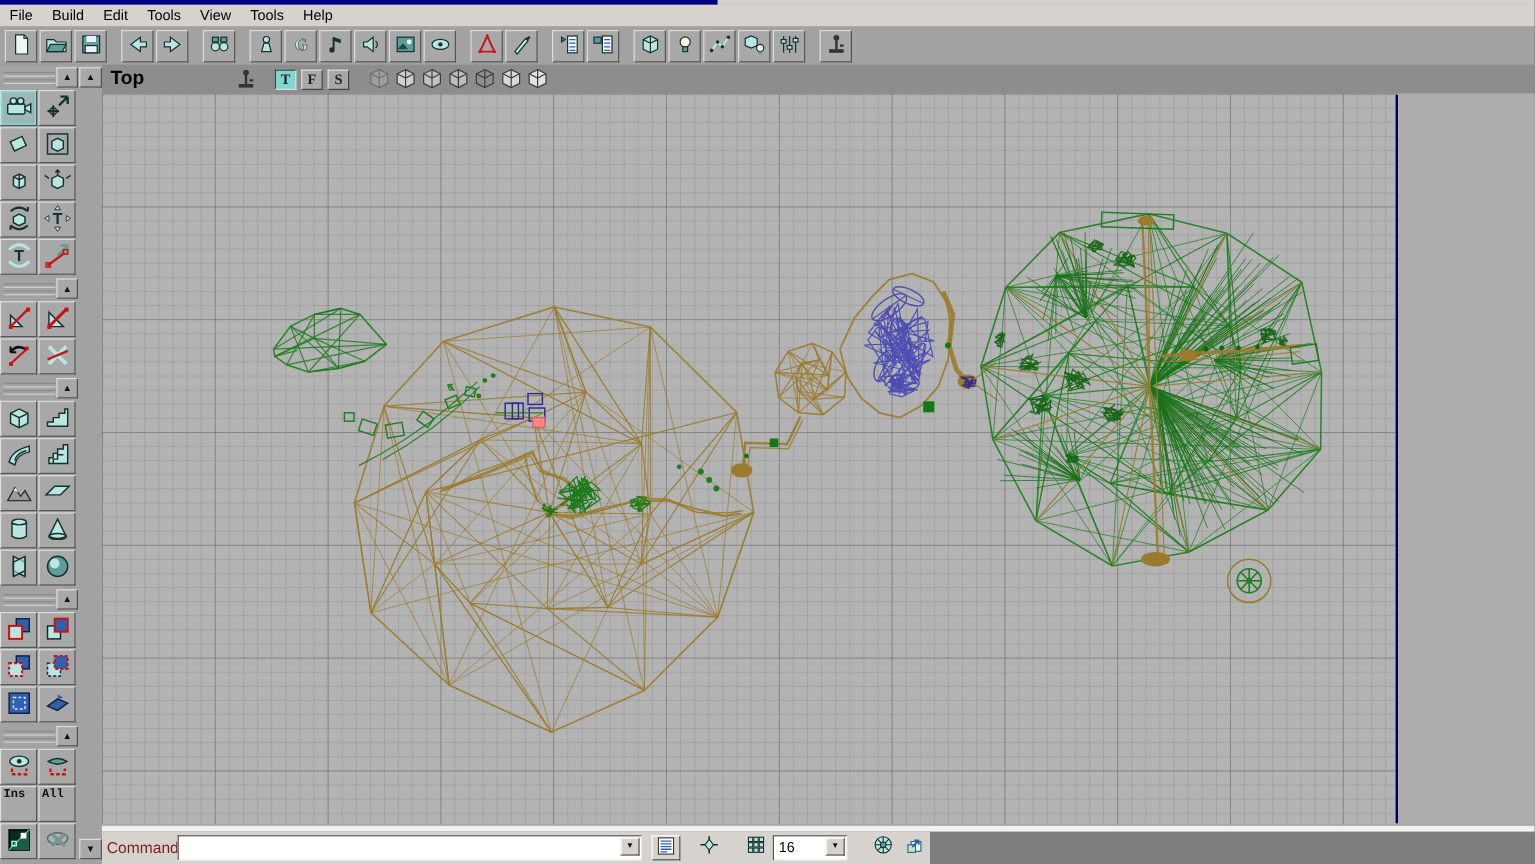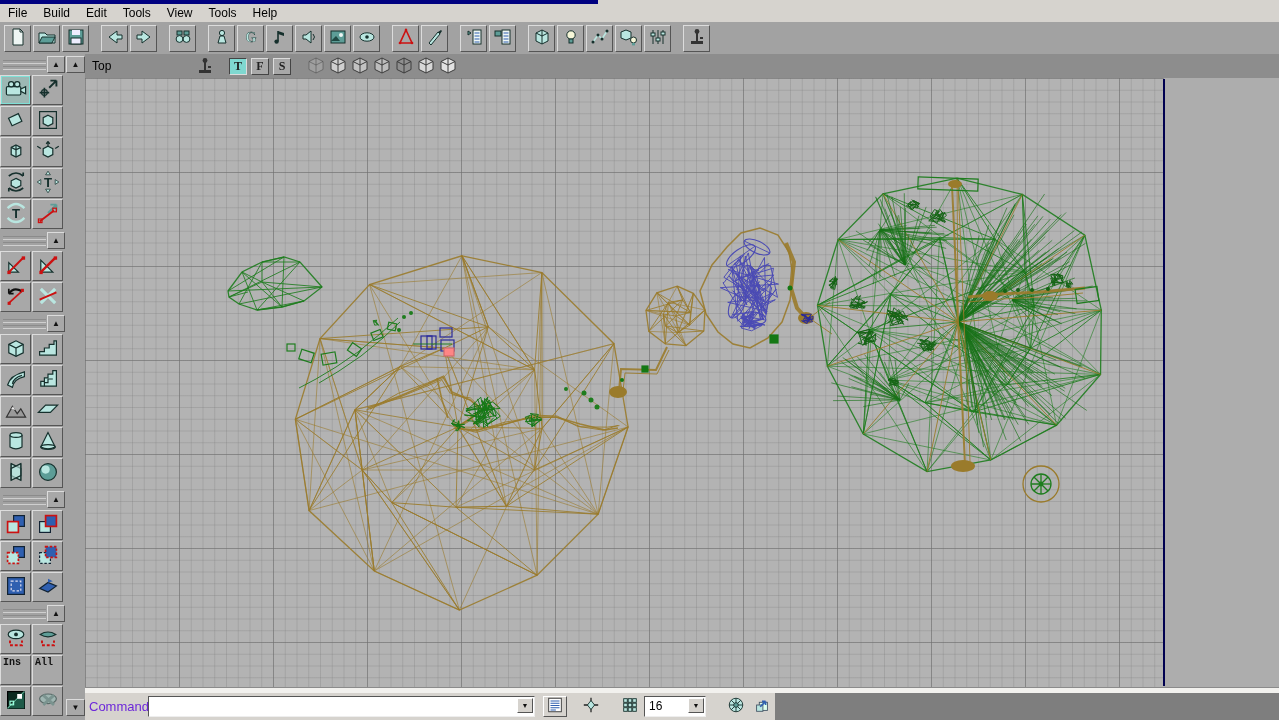--- a/index.html
+++ b/index.html
@@ -40,21 +40,21 @@
   .tool-btn svg{width:24px;height:24px;}
   .tool-btn.selected{background:#9cb8b4;outline:1px solid #7fe0d6;outline-offset:-2px;}
   #panel-scroll-up,#panel-scroll-down{position:absolute;left:66px;width:19px;height:17px;background:#a8a8a8;
       border-top:1px solid #dcdcdc;border-left:1px solid #dcdcdc;border-right:1px solid #555;border-bottom:1px solid #555;
       font-size:8px;text-align:center;line-height:15px;color:#111;padding:0;}
   #panel-scroll-up{top:2px;}
   #panel-scroll-down{top:645px;}
   
   #viewport-header{position:absolute;left:85px;top:54px;width:1194px;height:24px;background:#8d8d8d;
                    display:flex;align-items:center;border-bottom:1px solid #6e6e6e;}
-  #vh-label{font-weight:normal;font-size:12px;color:#000;margin-left:7px;width:95px;}
+  #vh-label{font-weight:bold;font-size:16px;color:#000;margin-left:7px;width:95px;}
   #vh-joy{margin-left:8px;width:20px;height:20px;}
   .vh-mode-btn{width:18px;height:17px;margin-left:4px;background:#a8a8a8;
                border-top:1px solid #dcdcdc;border-left:1px solid #dcdcdc;
                border-right:1px solid #444;border-bottom:1px solid #444;
                font-family:"Liberation Serif",serif;font-weight:bold;font-size:12px;color:#222;
                text-align:center;line-height:15px;padding:0;}
   .vh-mode-btn.pressed{background:#7fd8d0;border-top:1px solid #444;border-left:1px solid #444;
                border-right:1px solid #dcdcdc;border-bottom:1px solid #dcdcdc;}
   #vh-modes{margin-left:14px;display:flex;}
   .vh-cube{width:22px;height:20px;margin-right:0px;}
@@ -66,21 +66,21 @@
       linear-gradient(to bottom, rgba(110,110,110,.55) 1px, transparent 1px),
       linear-gradient(to right, rgba(125,125,125,.30) 1px, transparent 1px),
       linear-gradient(to bottom, rgba(125,125,125,.30) 1px, transparent 1px);
     background-size:94px 94px,94px 94px,11.75px 11.75px,11.75px 11.75px;}
   #nogrid-zone{position:absolute;left:1079px;top:0;width:115px;height:609px;background:#adadad;}
   #scene{position:absolute;left:0;top:0;width:1194px;height:609px;}
   
   #bottom-gap{position:absolute;left:85px;top:687px;width:1194px;height:6px;background:#f2f1ee;border-top:1px solid #8b8b8b;}
   #bottom-bar{position:absolute;left:85px;top:693px;width:1194px;height:27px;background:#7e7e7e;}
   #bottom-tan{position:absolute;left:0;top:0;width:690px;height:27px;background:#d6d3ce;}
-  #cmd-label{position:absolute;left:4px;top:6px;font-size:13px;color:#6d28d9;}
+  #cmd-label{position:absolute;left:4px;top:6px;font-size:13px;color:#7f1d1d;}
   #cmd-combo{position:absolute;left:63px;top:3px;width:385px;height:19px;background:#fff;
              border-top:1px solid #555;border-left:1px solid #555;border-right:1px solid #eee;border-bottom:1px solid #eee;}
   .combo-btn{position:absolute;right:1px;top:1px;width:16px;height:15px;background:#d6d3ce;
              border-top:1px solid #fff;border-left:1px solid #fff;border-right:1px solid #555;border-bottom:1px solid #555;
              font-size:7px;text-align:center;line-height:14px;color:#111;padding:0;}
   #cmd-input{position:absolute;left:2px;top:1px;width:360px;height:14px;border:0;outline:0;font-size:12px;
              font-family:"Liberation Sans",sans-serif;background:transparent;}
   .bb-btn{position:absolute;top:3px;width:24px;height:21px;background:#d6d3ce;
           border-top:1px solid #fff;border-left:1px solid #fff;border-right:1px solid #555;border-bottom:1px solid #555;
           display:flex;align-items:center;justify-content:center;padding:0;}

